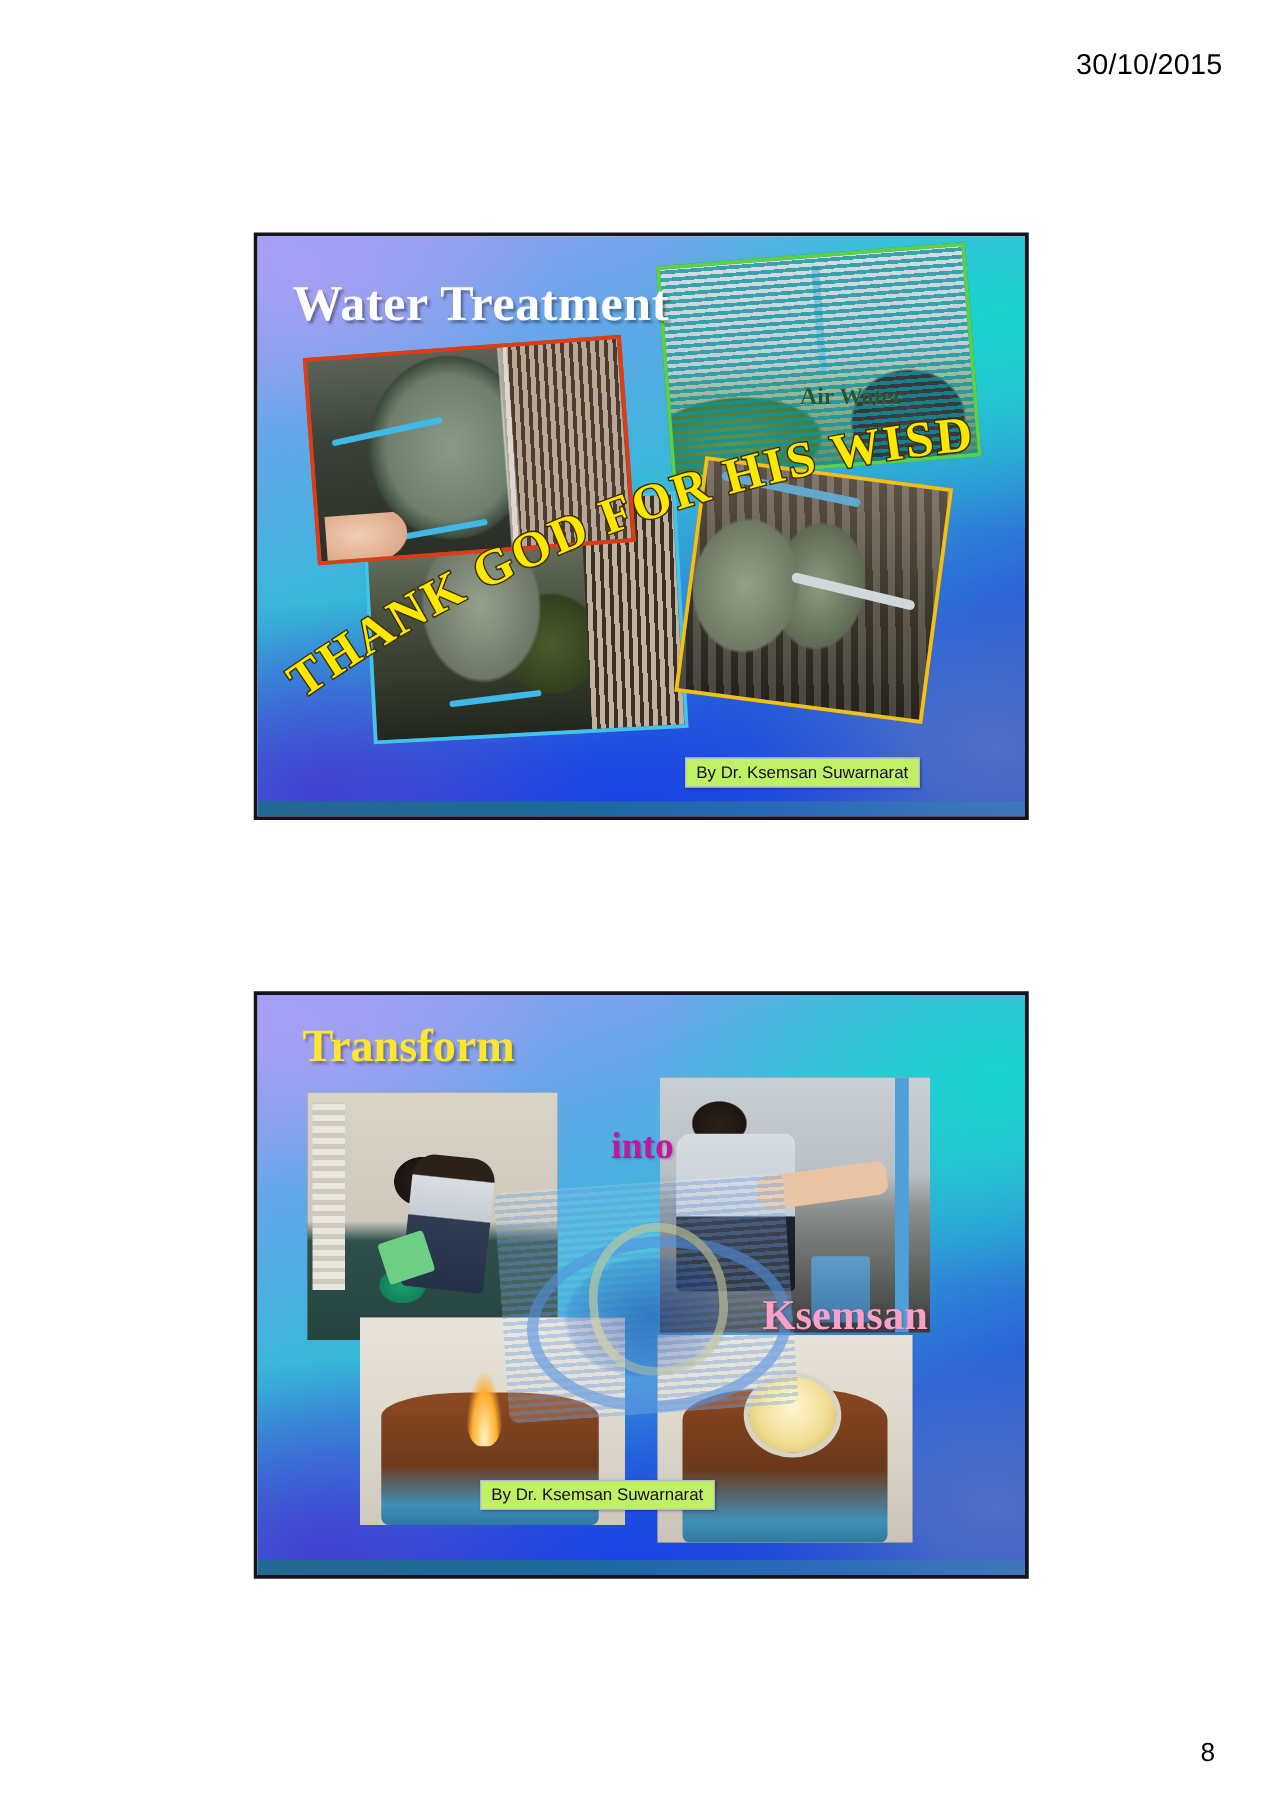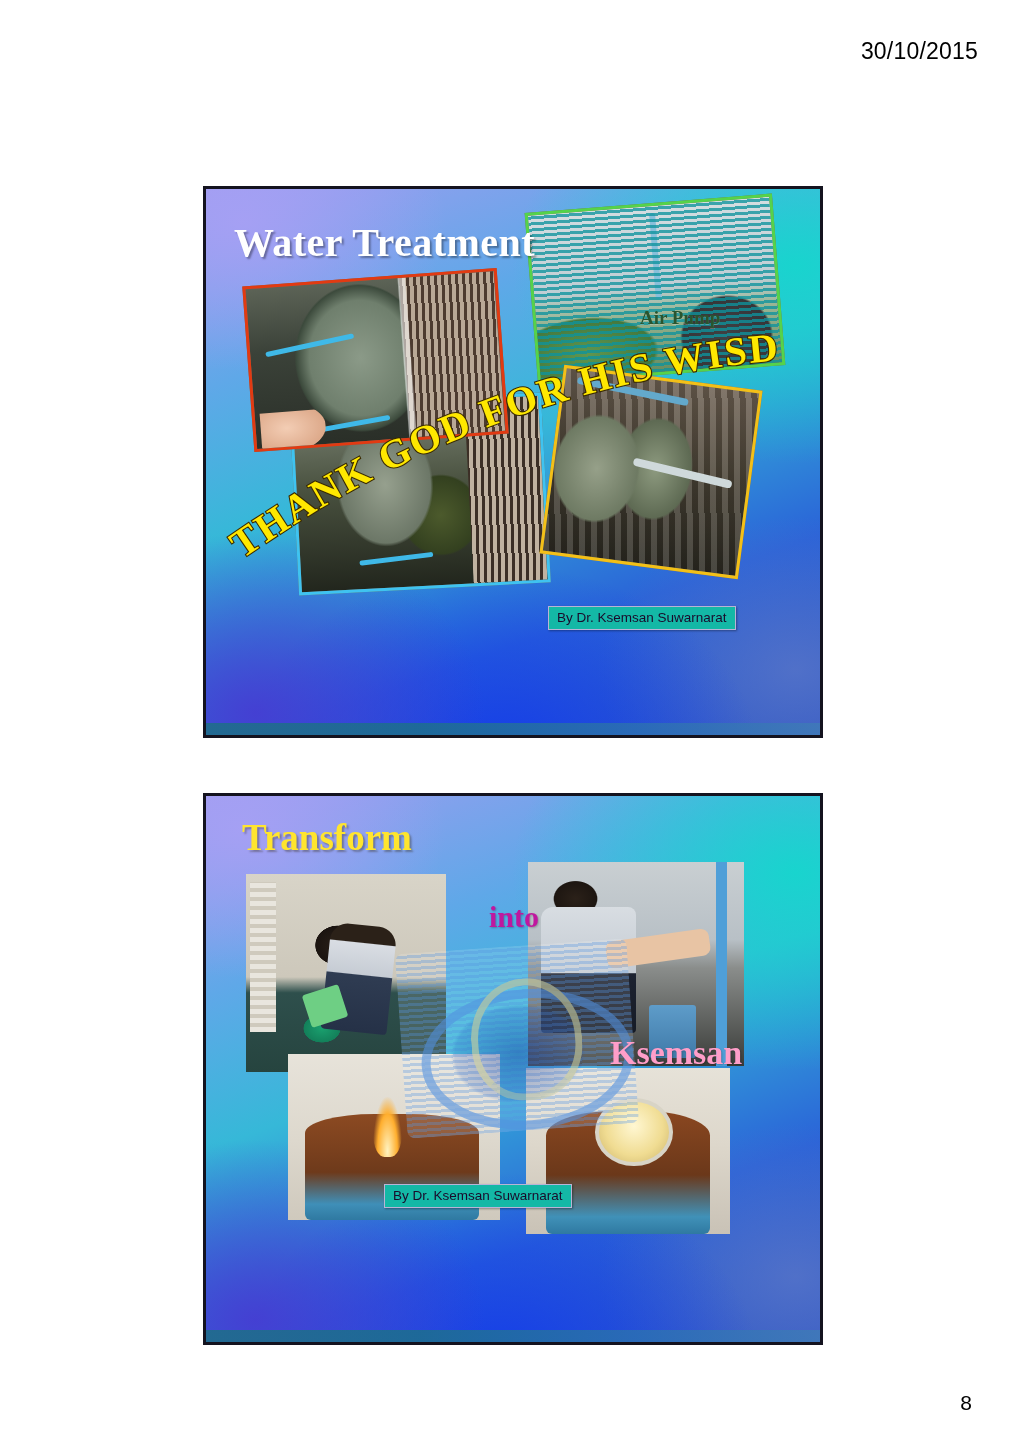--- a/index.html
+++ b/index.html
@@ -32,21 +32,21 @@
     font-family: "Liberation Sans", sans-serif;
     font-size: 21px;
     color: #000;
   }
 
   
   .slide {
     position: absolute;
     left: 203px;
     width: 620px;
-    height: 552px;
+    height: 470px;
     border: 3px solid #14131f;
     box-sizing: border-box;
     overflow: hidden;
   }
   #slide-1 { top: 186px; }
   #slide-2 { top: 793px; padding-left: 24px; }
 
   .slide-bg {
     position: absolute;
     inset: 0;
@@ -336,21 +336,21 @@
     position: absolute; left: 404px; top: 238px;
     font-family: "Liberation Serif", serif;
     font-weight: bold; font-size: 34px;
     color: #ff9ec9;
     text-shadow: 1px 1px 2px rgba(0,0,0,0.22);
     z-index: 9; white-space: nowrap;
   }
 
   .byline {
     position: absolute;
-    background: #14b8a6;
+    background: #bef264;
     border: 1px solid #b9b4d6;
     color: #1a0a2b;
     font-family: "Liberation Sans", sans-serif;
     font-size: 13.5px;
     padding: 3px 8px 4px 8px;
     white-space: nowrap;
     z-index: 12;
     box-shadow: 1px 1px 2px rgba(0,0,0,0.35);
   }
   #s1-byline { left: 342px; top: 417px; }
@@ -379,21 +379,21 @@
     <div class="hand"></div>
   </div>
 
   <div class="photo" id="s1-photo-tanks">
     <div class="pipe-top"></div>
     <div class="pipe"></div>
   </div>
 
   <div class="title-water">Water Treatment</div>
 
-  <div class="label-airpump">Air Pump</div>
+  <div class="label-airpump">Air Water</div>
 
   <div class="wordart">
     <svg width="600" height="110" viewBox="0 0 600 110">
       <defs>
         <path id="arcpath" d="M 8,98 Q 300,-6 592,52"></path>
       </defs>
       <text>
         <textPath href="#arcpath" startOffset="0"><tspan>THANK GOD FOR HIS WISDOM</tspan></textPath>
       </text>
     </svg>

